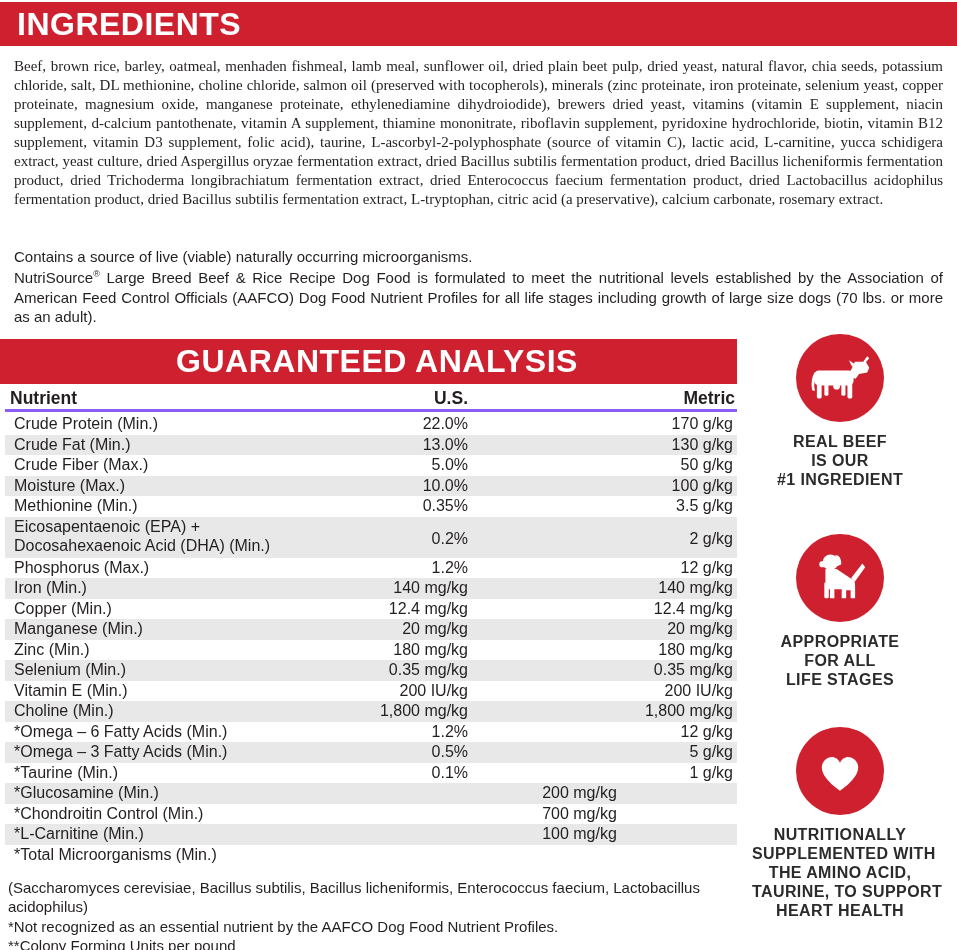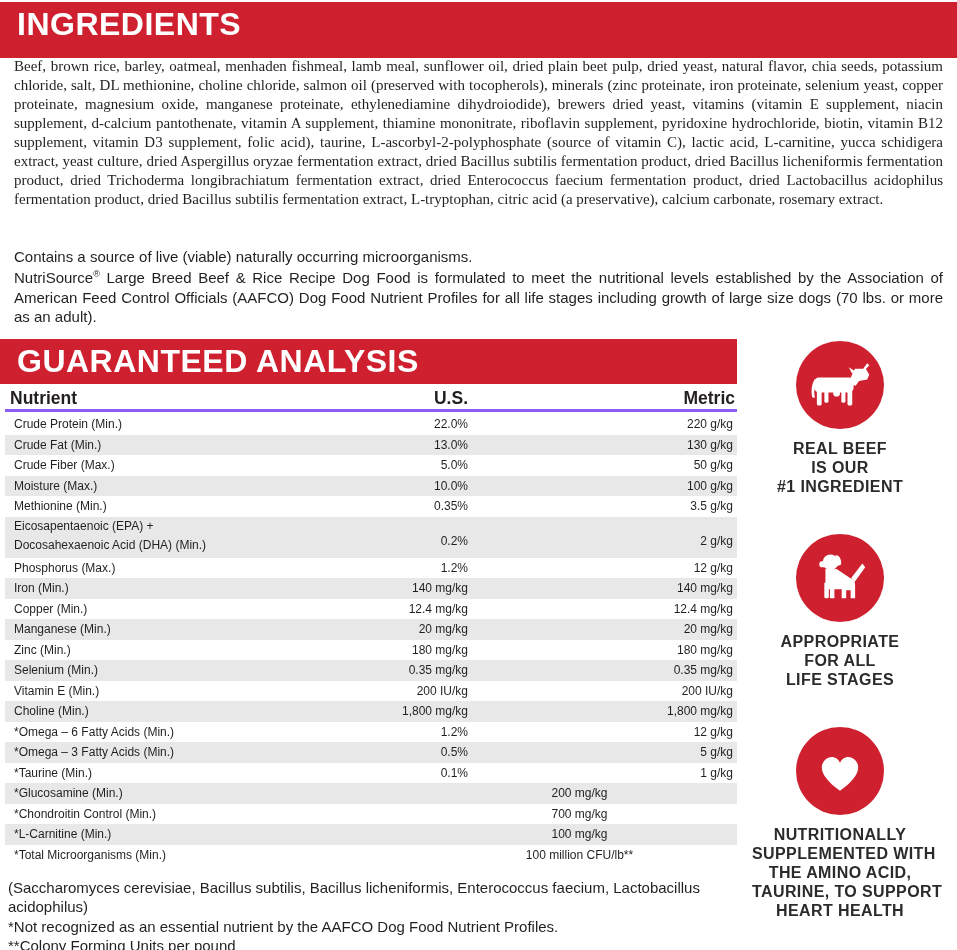--- a/index.html
+++ b/index.html
@@ -18,22 +18,22 @@
   }
   
   .band{position:absolute;background:var(--red);}
   .band span{
     display:block;
     color:#fff;font-weight:bold;
     font-size:32px;letter-spacing:.5px;
     line-height:44px;padding-left:17px;
     white-space:nowrap;
   }
-  .band-ing{left:0;top:2px;width:957px;height:56px;}
-  .band-ga{left:0;top:339px;width:737px;height:45px;}
+  .band-ing{left:0;top:2px;width:957px;height:44px;}
+  .band-ga{left:0;top:339px;width:737px;height:45px;text-align:center;}
   .band-ga span{line-height:45px;}
 
   
   .para{position:absolute;left:14px;width:929px;margin:0;
         font-size:15px;line-height:19px;}
   .ing-body{top:57px;text-align:justify;font-family:Liberation Serif, serif;}
   .ing-contains{top:247px;}
   .ing-aafco{top:268px;text-align:justify;line-height:19.5px;}
   .reg{font-size:9px;vertical-align:super;line-height:0;}
 
@@ -42,40 +42,40 @@
     position:absolute;left:5px;top:386px;width:732px;height:23px;
     display:flex;align-items:flex-end;
     font-weight:bold;font-size:17.5px;
     border-bottom:3px solid #8b5cf6;
     box-sizing:content-box;
   }
   .h-name{width:355px;padding-left:5px;box-sizing:border-box;}
   .h-us{width:108px;text-align:right;}
   .h-metric{flex:1;text-align:right;padding-right:2px;}
 
-  .ga-rows{position:absolute;left:5px;top:414px;width:732px;font-size:12px;}
+  .ga-rows{position:absolute;left:5px;top:414px;width:732px;font-size:16px;}
   .ga-row{display:flex;height:20.5px;align-items:center;}
   .ga-row.shaded{background:var(--shade);}
   .ga-row.tall{height:41px;align-items:flex-end;}
   .ga-row.tall .c-name{line-height:19.5px;padding-bottom:2px;}
   .ga-row.tall .c-us,.ga-row.tall .c-metric{padding-bottom:10px;}
   .c-name{width:355px;padding-left:9px;box-sizing:border-box;flex:none;}
   .c-us{width:108px;text-align:right;flex:none;}
   .c-metric{flex:1;text-align:right;padding-right:4px;}
   .c-center{flex:1;text-align:center;padding-left:62px;}
 
   .ga-notes{
     position:absolute;left:8px;top:878px;width:716px;
     font-size:15px;line-height:19.3px;
   }
   .ga-notes div{margin:0;}
 
   
   .badge{position:absolute;left:752px;width:176px;text-align:center;}
-  .badge-1{top:341px;}
+  .badge-1{top:334px;}
   .badge-2{top:534px;}
   .badge-3{top:727px;}
   .badge-circle{
     width:88px;height:88px;border-radius:50%;
     background:var(--red);
     margin:0 auto;
     display:flex;align-items:center;justify-content:center;
   }
   .badge-circle svg{display:block;}
   .badge-text{
@@ -103,21 +103,21 @@
 <div class="ga-header">
   <div class="h-name">Nutrient</div>
   <div class="h-us">U.S.</div>
   <div class="h-metric">Metric</div>
 </div>
 
 <div class="ga-rows" id="ga-rows">
     <div class="ga-row">
       <div class="c-name">Crude Protein (Min.)</div>
       <div class="c-us">22.0%</div>
-      <div class="c-metric">220 g/kg</div>
+      <div class="c-metric">170 g/kg</div>
     </div>
     <div class="ga-row shaded">
       <div class="c-name">Crude Fat (Min.)</div>
       <div class="c-us">13.0%</div>
       <div class="c-metric">130 g/kg</div>
     </div>
     <div class="ga-row">
       <div class="c-name">Crude Fiber (Max.)</div>
       <div class="c-us">5.0%</div>
       <div class="c-metric">50 g/kg</div>
@@ -202,21 +202,20 @@
     <div class="ga-row">
       <div class="c-name">*Chondroitin Control (Min.)</div>
       <div class="c-center">700 mg/kg</div>
     </div>
     <div class="ga-row shaded">
       <div class="c-name">*L-Carnitine (Min.)</div>
       <div class="c-center">100 mg/kg</div>
     </div>
     <div class="ga-row">
       <div class="c-name">*Total Microorganisms (Min.)</div>
-      <div class="c-center">100 million CFU/lb**</div>
     </div>
   </div>
 
 <div class="ga-notes">
   <div>(Saccharomyces cerevisiae, Bacillus subtilis, Bacillus licheniformis, Enterococcus faecium, Lactobacillus acidophilus)</div>
   <div>*Not recognized as an essential nutrient by the AAFCO Dog Food Nutrient Profiles.</div>
   <div>**Colony Forming Units per pound</div>
 </div>
 
 <div class="badge badge-1">

